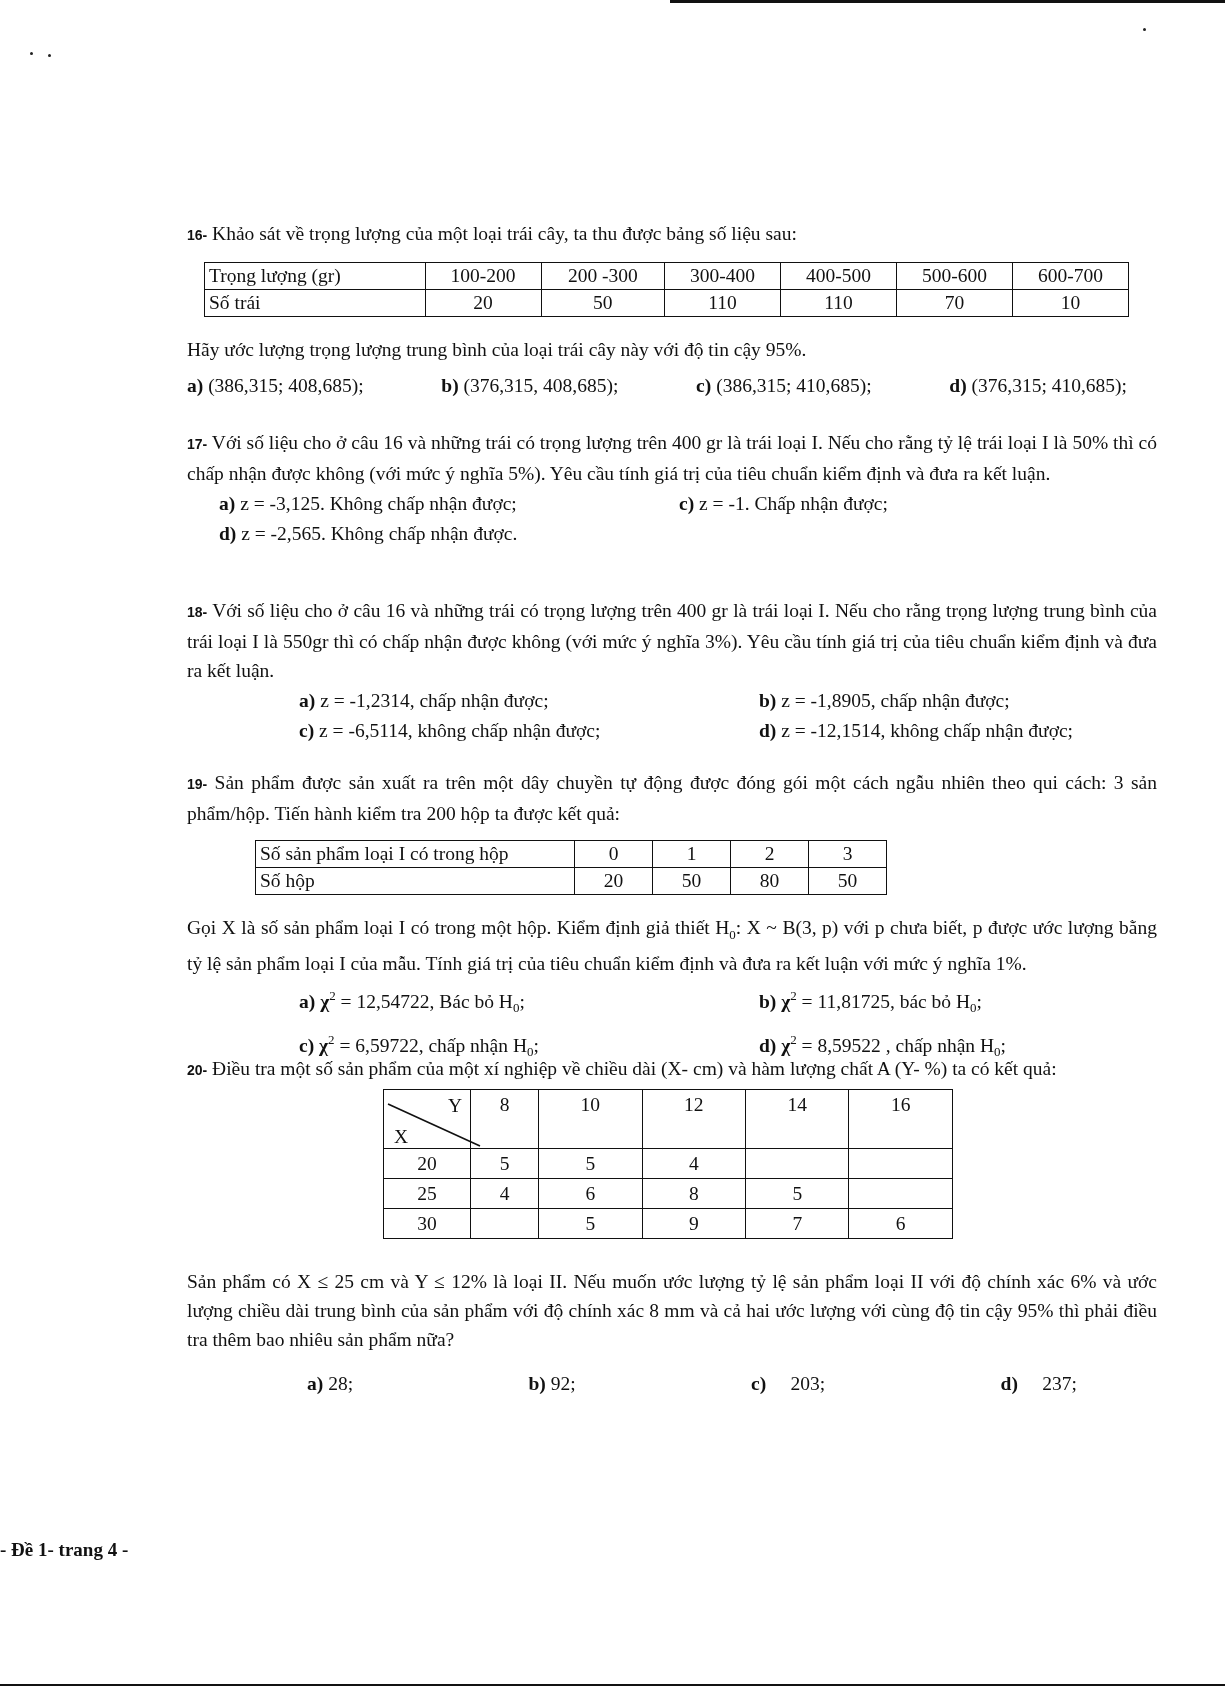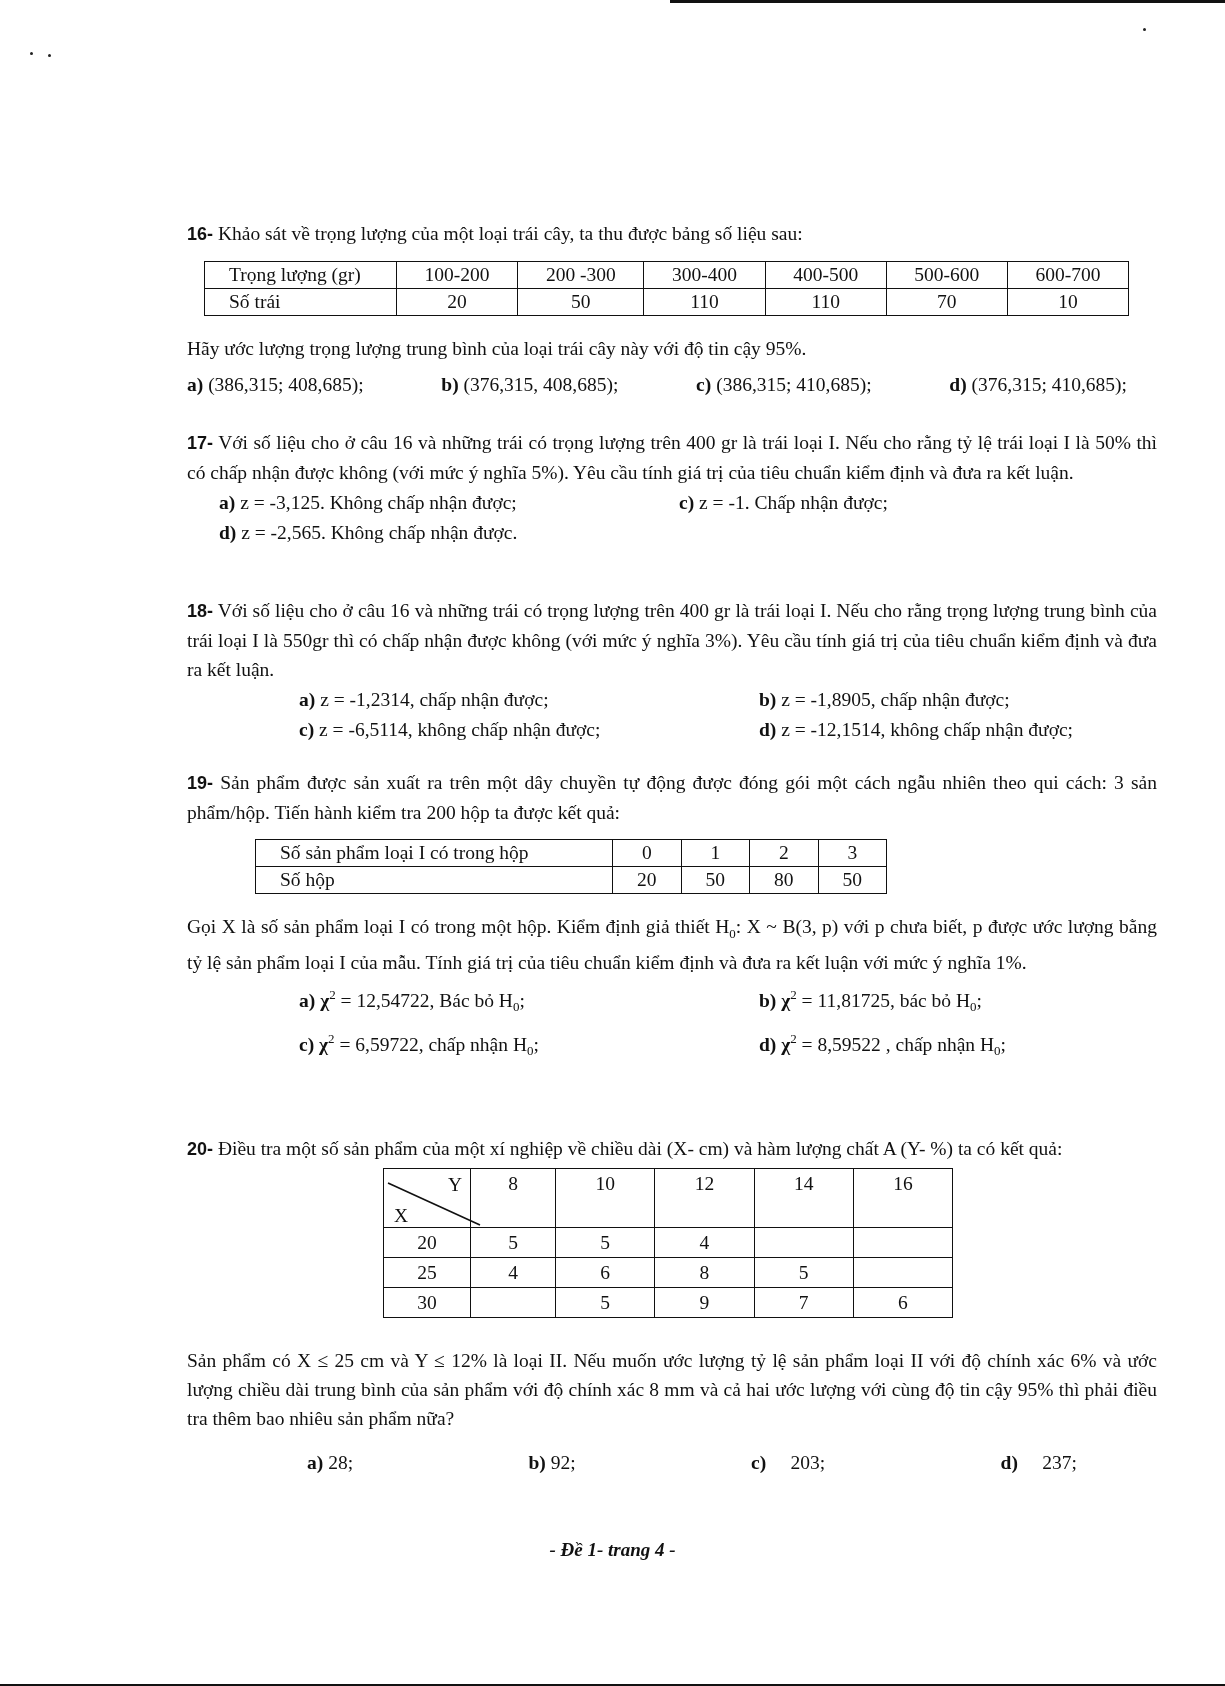--- a/index.html
+++ b/index.html
@@ -7,43 +7,43 @@
       width: 1225px; height: 1686px; position: relative; overflow: hidden;
       background: #ffffff; color: #111111;
       font-family: "Liberation Serif", serif;
       font-size: 19.5px; line-height: 1.0;
     }
     .topline { position: absolute; top: 0; left: 670px; width: 555px; height: 3px; background: #111; }
     .bottomline { position: absolute; bottom: 0; left: 0; width: 1225px; height: 2px; background: #111; }
     .speck { position: absolute; width: 3px; height: 3px; background: #222; border-radius: 50%; }
 
     .q { position: absolute; left: 187px; width: 970px; }
-    .qnum { font-weight: bold; font-family: "Liberation Sans", sans-serif; font-size: 18px; }
+    .qnum { font-weight: bold; font-family: "Liberation Sans", sans-serif; font-size: 14px; }
     .para { line-height: 29px; text-align: justify; }
     .opts4 { display: flex; justify-content: space-between; margin-top: 12px; }
     .opt b { font-weight: bold; }
     .grid2 { display: grid; grid-template-columns: 460px 460px; row-gap: 6px; line-height: 24px; }
 
     table { border-collapse: collapse; }
-    td { border: 1.6px solid #111; padding: 0 24px; height: 26px; text-align: center; font-size: 19.5px; }
+    td { border: 1.6px solid #111; padding: 0 4px; height: 26px; text-align: center; font-size: 19.5px; }
     td.lbl { text-align: left; }
 
     .t16 { margin: 12px 0 0 17px; width: 925px; }
     .t16 td { height: 26px; }
     .t19 { margin: 12px 0 0 68px; width: 632px; }
     .t20 { margin: 4px 0 0 196px; width: 570px; }
     .t20 td { height: 29px; }
     .diag { position: relative; height: 58px !important; width: 86px; padding: 0; }
     .diag svg { position: absolute; left: 0; top: 0; }
     .diag .y { position: absolute; right: 8px; top: 6px; }
     .diag .x { position: absolute; left: 10px; bottom: 2px; }
     .t20 .hdr { vertical-align: top; padding-top: 5px; }
     sub { font-size: 13px; }
     sup { font-size: 13px; }
-    .footer { position: absolute; top: 1540px; left: 0; width: 1225px; text-align: center; font-style: italic; font-weight: bold; font-size: 19px; }
+    .footer { position: absolute; top: 1540px; left: 0; width: 1225px; font-weight: bold; font-size: 19px; }
   </style>
 </head>
 <body>
 
 <div class="topline"></div>
 <div class="speck" style="left:30px;top:52px;"></div>
 <div class="speck" style="left:48px;top:54px;"></div>
 <div class="speck" style="left:1143px;top:28px;"></div>
 
 <div class="q" style="top:219px;">
@@ -120,21 +120,21 @@
     </table>
   <div class="para" style="margin-top:18px;"><span>Gọi X là số sản phẩm loại I có trong một hộp. Kiểm định giả thiết H</span><sub>0</sub><span>: X ~ B(3, p) với p chưa biết, p được ước lượng bằng tỷ lệ sản phẩm loại I của mẫu. Tính giá trị của tiêu chuẩn kiểm định và đưa ra kết luận với mức ý nghĩa 1%.</span></div>
   <div class="grid2" style="margin:6px 0 0 112px; grid-template-columns: 460px 390px; row-gap:8px;">
     <span class="opt"><b>a)</b> <b>χ</b><sup>2</sup><span> = 12,54722, Bác bỏ H</span><sub>0</sub><span>;</span></span>
     <span class="opt"><b>b)</b> <b>χ</b><sup>2</sup><span> = 11,81725, bác bỏ H</span><sub>0</sub><span>;</span></span>
     <span class="opt"><b>c)</b> <b>χ</b><sup>2</sup><span> = 6,59722, chấp nhận H</span><sub>0</sub><span>;</span></span>
     <span class="opt"><b>d)</b> <b>χ</b><sup>2</sup><span> = 8,59522 , chấp nhận H</span><sub>0</sub><span>;</span></span>
   </div>
 </div>
 
-<div class="q" style="top:1134px;">
+<div class="q" style="top:1054px;">
   <div class="para" style="width:945px;"><span class="qnum">20-</span><span> Điều tra một số sản phẩm của một xí nghiệp về chiều dài (X- cm) và hàm lượng chất A (Y- %) ta có kết quả:</span></div>
   <table class="t20">
     <tbody>
         <tr>
       <td class="diag">
         <svg width="98" height="58">
               <line x1="4" y1="14" x2="96" y2="56" stroke="#111" stroke-width="1.6"></line>
             </svg>
         <span class="y">Y</span>
         <span class="x">X</span>

